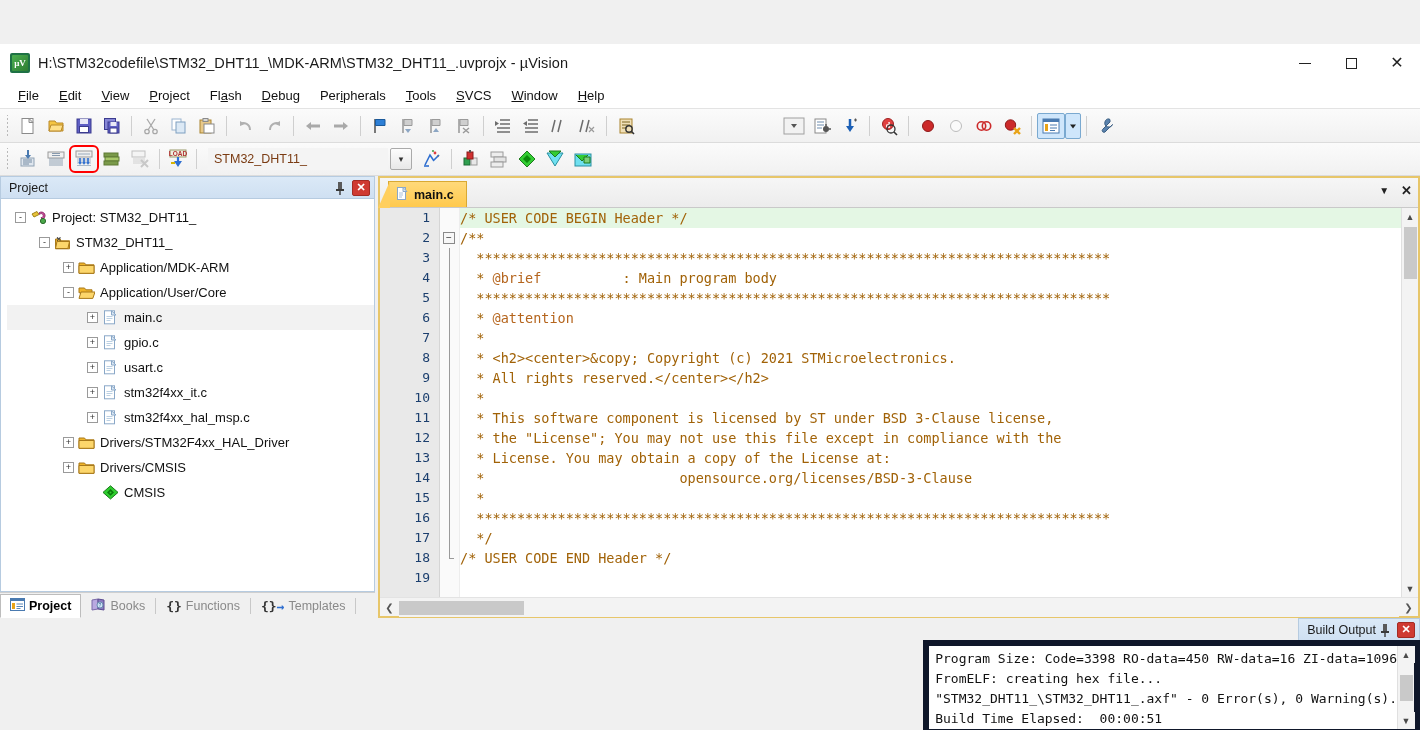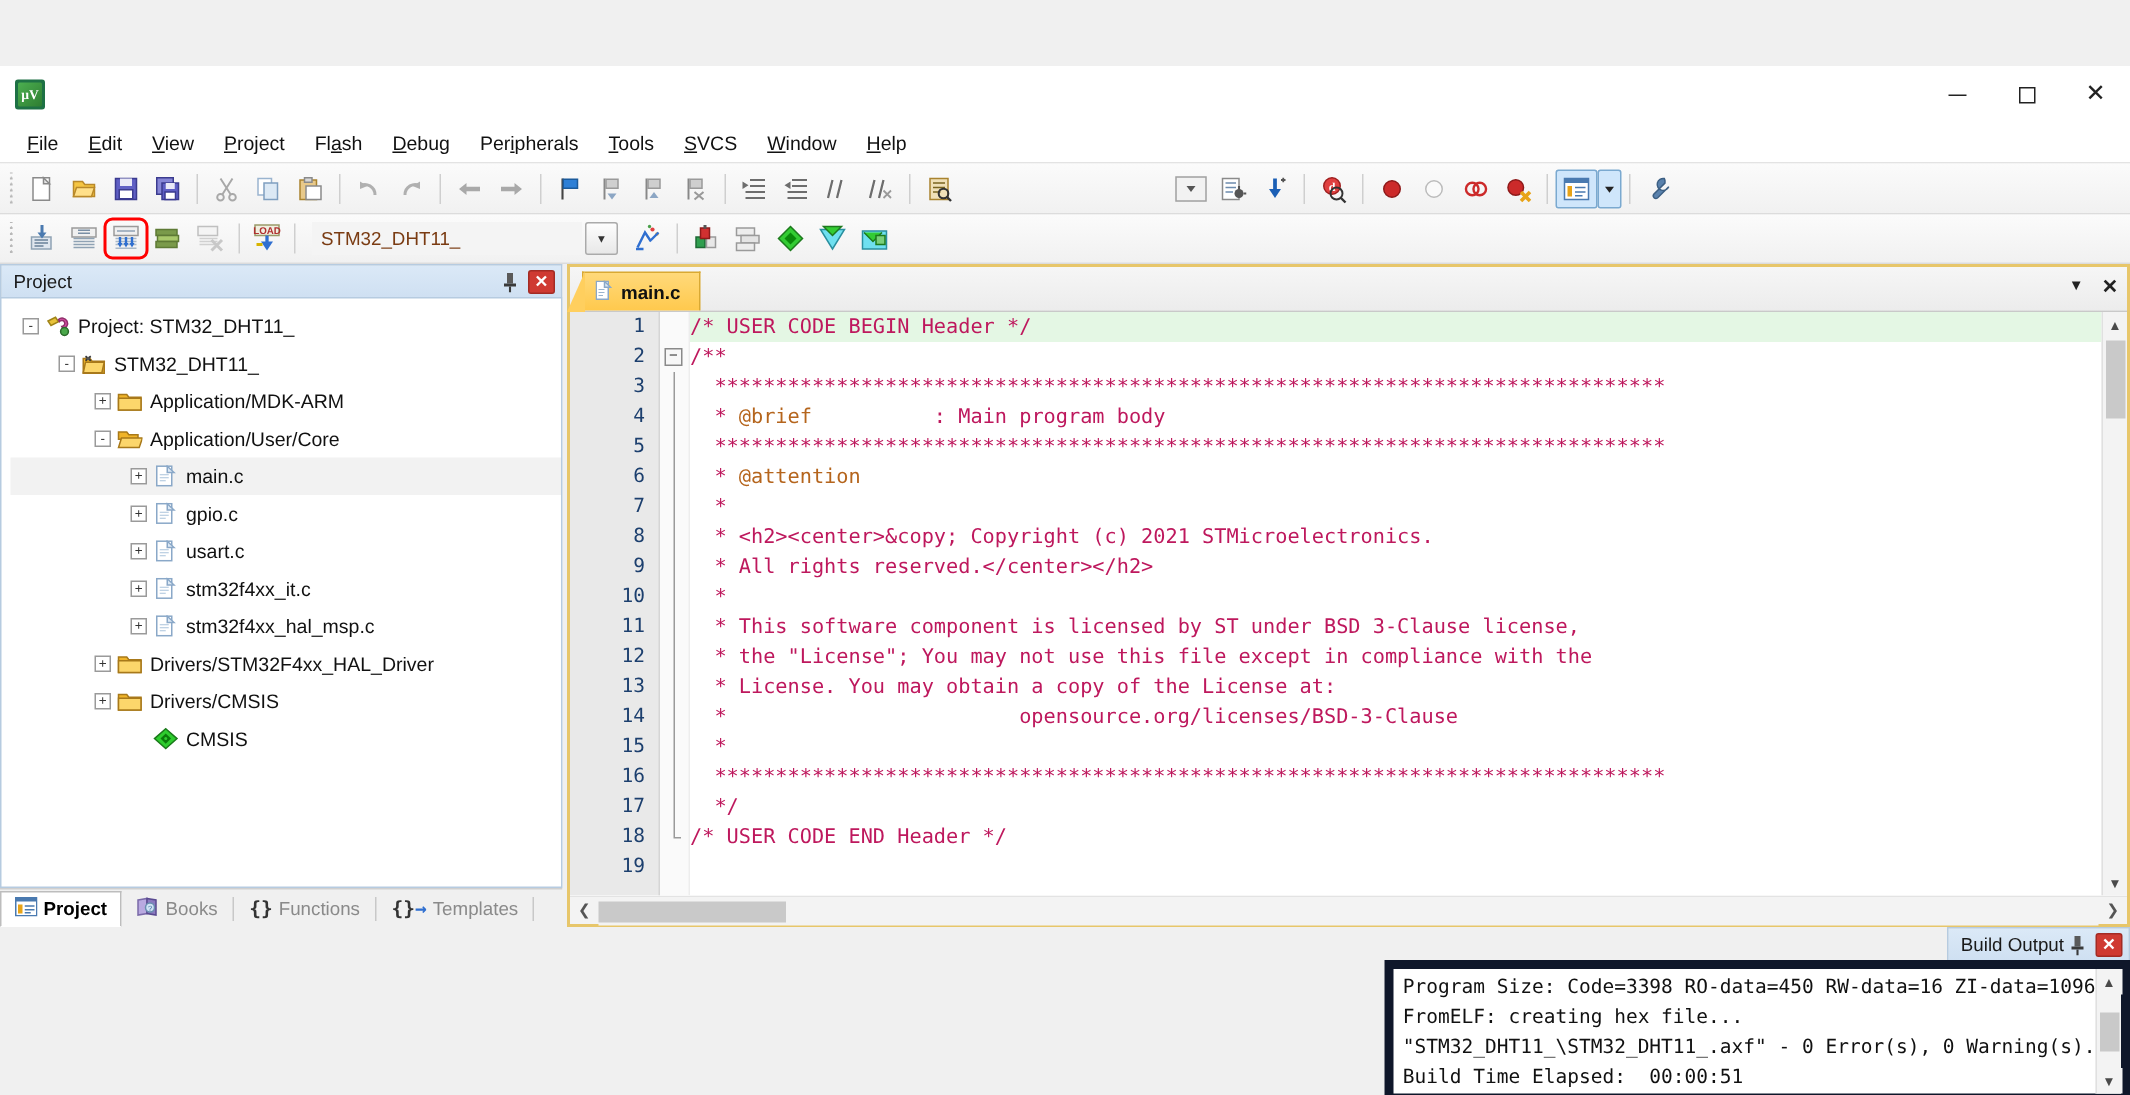--- a/index.html
+++ b/index.html
@@ -127,21 +127,21 @@
   .ts-arrow{font-size:10px;color:#222;}
   .ts-x{font-size:13px;color:#222;font-weight:bold;}
 
   .editor-body{flex:1 1 auto;display:flex;min-height:0;overflow:hidden;position:relative;background:#fff;}
   .gutter{width:60px;flex:0 0 60px;background:#e9e9e9;border-right:1px solid #d5d5d5;}
   .foldcol{width:20px;flex:0 0 20px;background:#fafafa;border-right:1px solid #ededed;position:relative;}
   .codecol{flex:1 1 auto;position:relative;overflow:hidden;}
 
   .codeline{height:20px;line-height:20px;font-family:"DejaVu Sans Mono","Liberation Mono",monospace;font-size:13.5px;white-space:pre;}
   .lnum{height:20px;line-height:20px;text-align:right;padding-right:9px;font-family:"DejaVu Sans Mono","Liberation Mono",monospace;font-size:13px;color:#1c3f6e;}
-  .cd-comment{color:#be185d;}
+  .cd-comment{color:#a16207;}
   .cd-tag{color:#b5651d;}
   .hl{background:#e4f7e4;}
 
   .vscroll{
     width:17px;flex:0 0 17px;background:#f3f3f3;border-left:1px solid #e0e0e0;
     display:flex;flex-direction:column;align-items:center;
   }
   .sb-arrow{width:17px;height:17px;display:flex;align-items:center;justify-content:center;font-size:9px;color:#4a4a4a;background:#f3f3f3;}
   .sb-thumb{width:13px;background:#c9c9c9;border-radius:0;}
   .hscroll{
@@ -176,20 +176,21 @@
 </style>
 </head>
 <body>
 
 <div id="app">
 
   <div class="titlebar">
     <div class="tb-icon">
         <span class="glyph">µV</span>
       </div>
+    <div class="tb-title">H:\STM32codefile\STM32_DHT11_\MDK-ARM\STM32_DHT11_.uvprojx - µVision</div>
     <div class="win-ctrls">
       <div class="win-btn">
           <i class="wc-min"></i>
         </div>
       <div class="win-btn">
           <i class="wc-max"></i>
         </div>
       <div class="win-btn close">
           <span class="wc-x">✕</span>
         </div>

